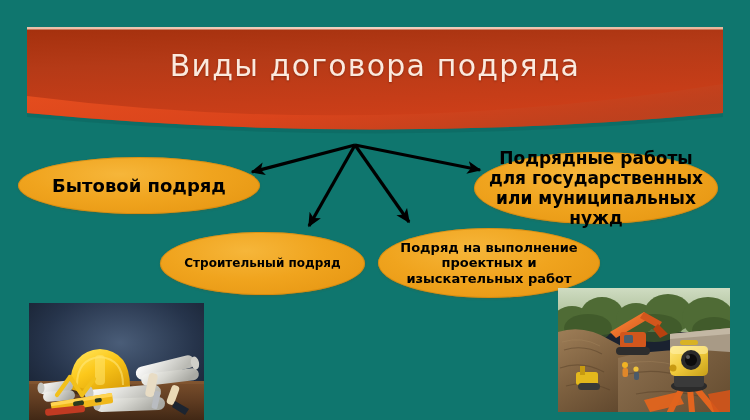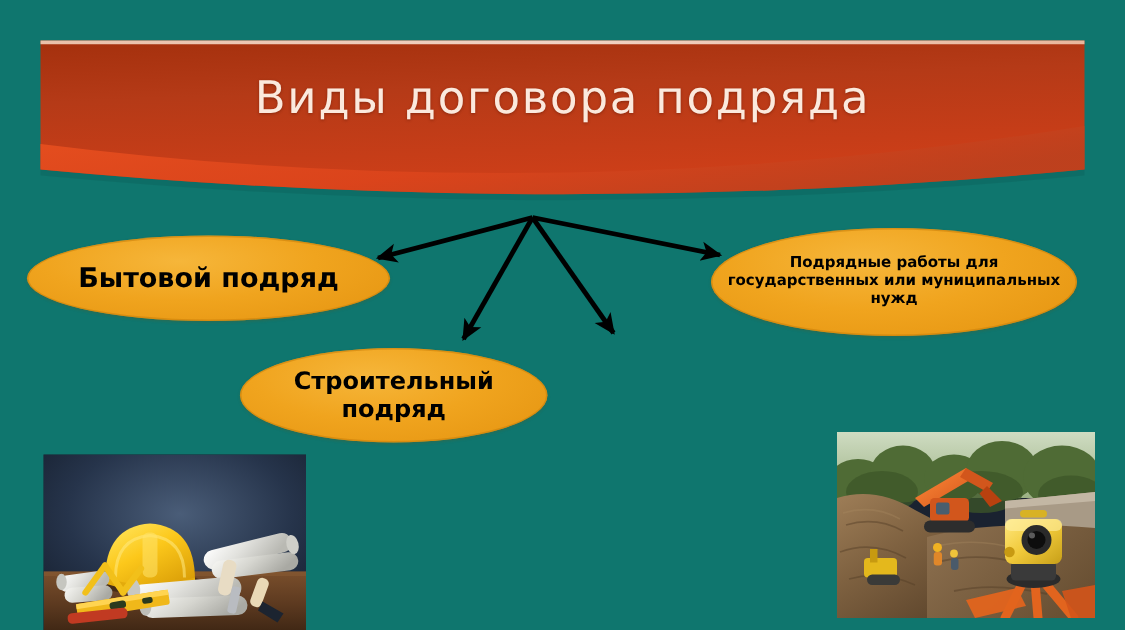--- a/index.html
+++ b/index.html
@@ -58,22 +58,22 @@
     text-align:center;
     color:#000000;
     font-weight:bold;
     font-family:"DejaVu Sans", sans-serif;
     line-height:1.18;
     box-sizing:border-box;
   }
   .node span{display:block;padding:0 10px;}
 
   #node-bytovoy{left:18px;  top:157px; width:242px; height:57px; font-size:18px;}
-  #node-gos{    left:474px; top:152px; width:244px; height:72px; font-size:10px;}
-  #node-stroit{ left:160px; top:232px; width:205px; height:63px; font-size:16px;}
+  #node-gos{    left:474px; top:152px; width:244px; height:72px; font-size:17px;}
+  #node-stroit{ left:160px; top:232px; width:205px; height:63px; font-size:12px;}
   #node-proekt{ left:378px; top:228px; width:222px; height:70px; font-size:13px;}
 
   
   .photo{
     position:absolute;
     overflow:hidden;
     background:#1a2230;
   }
   #photo-tools{left:29px;top:303px;width:175px;height:117px;}
   #photo-site {left:558px;top:288px;width:172px;height:124px;}
@@ -138,20 +138,23 @@
   </div>
 
   <div class="node" id="node-gos">
     <span>Подрядные работы для государственных или муниципальных нужд</span>
   </div>
 
   <div class="node" id="node-stroit">
     <span>Строительный подряд</span>
   </div>
 
+  <div class="node" id="node-proekt">
+    <span>Подряд на выполнение проектных и изыскательных работ</span>
+  </div>
 
   <div class="photo" id="photo-tools">
     <svg viewBox="0 0 175 117" preserveAspectRatio="none">
       <defs>
         <radialGradient id="bgTools" cx="0.52" cy="0.34" r="0.78">
           <stop offset="0%" stop-color="#4a5d78"></stop>
           <stop offset="55%" stop-color="#26344b"></stop>
           <stop offset="100%" stop-color="#131b29"></stop>
         </radialGradient>
         <linearGradient id="deskG" x1="0" y1="0" x2="0" y2="1">

